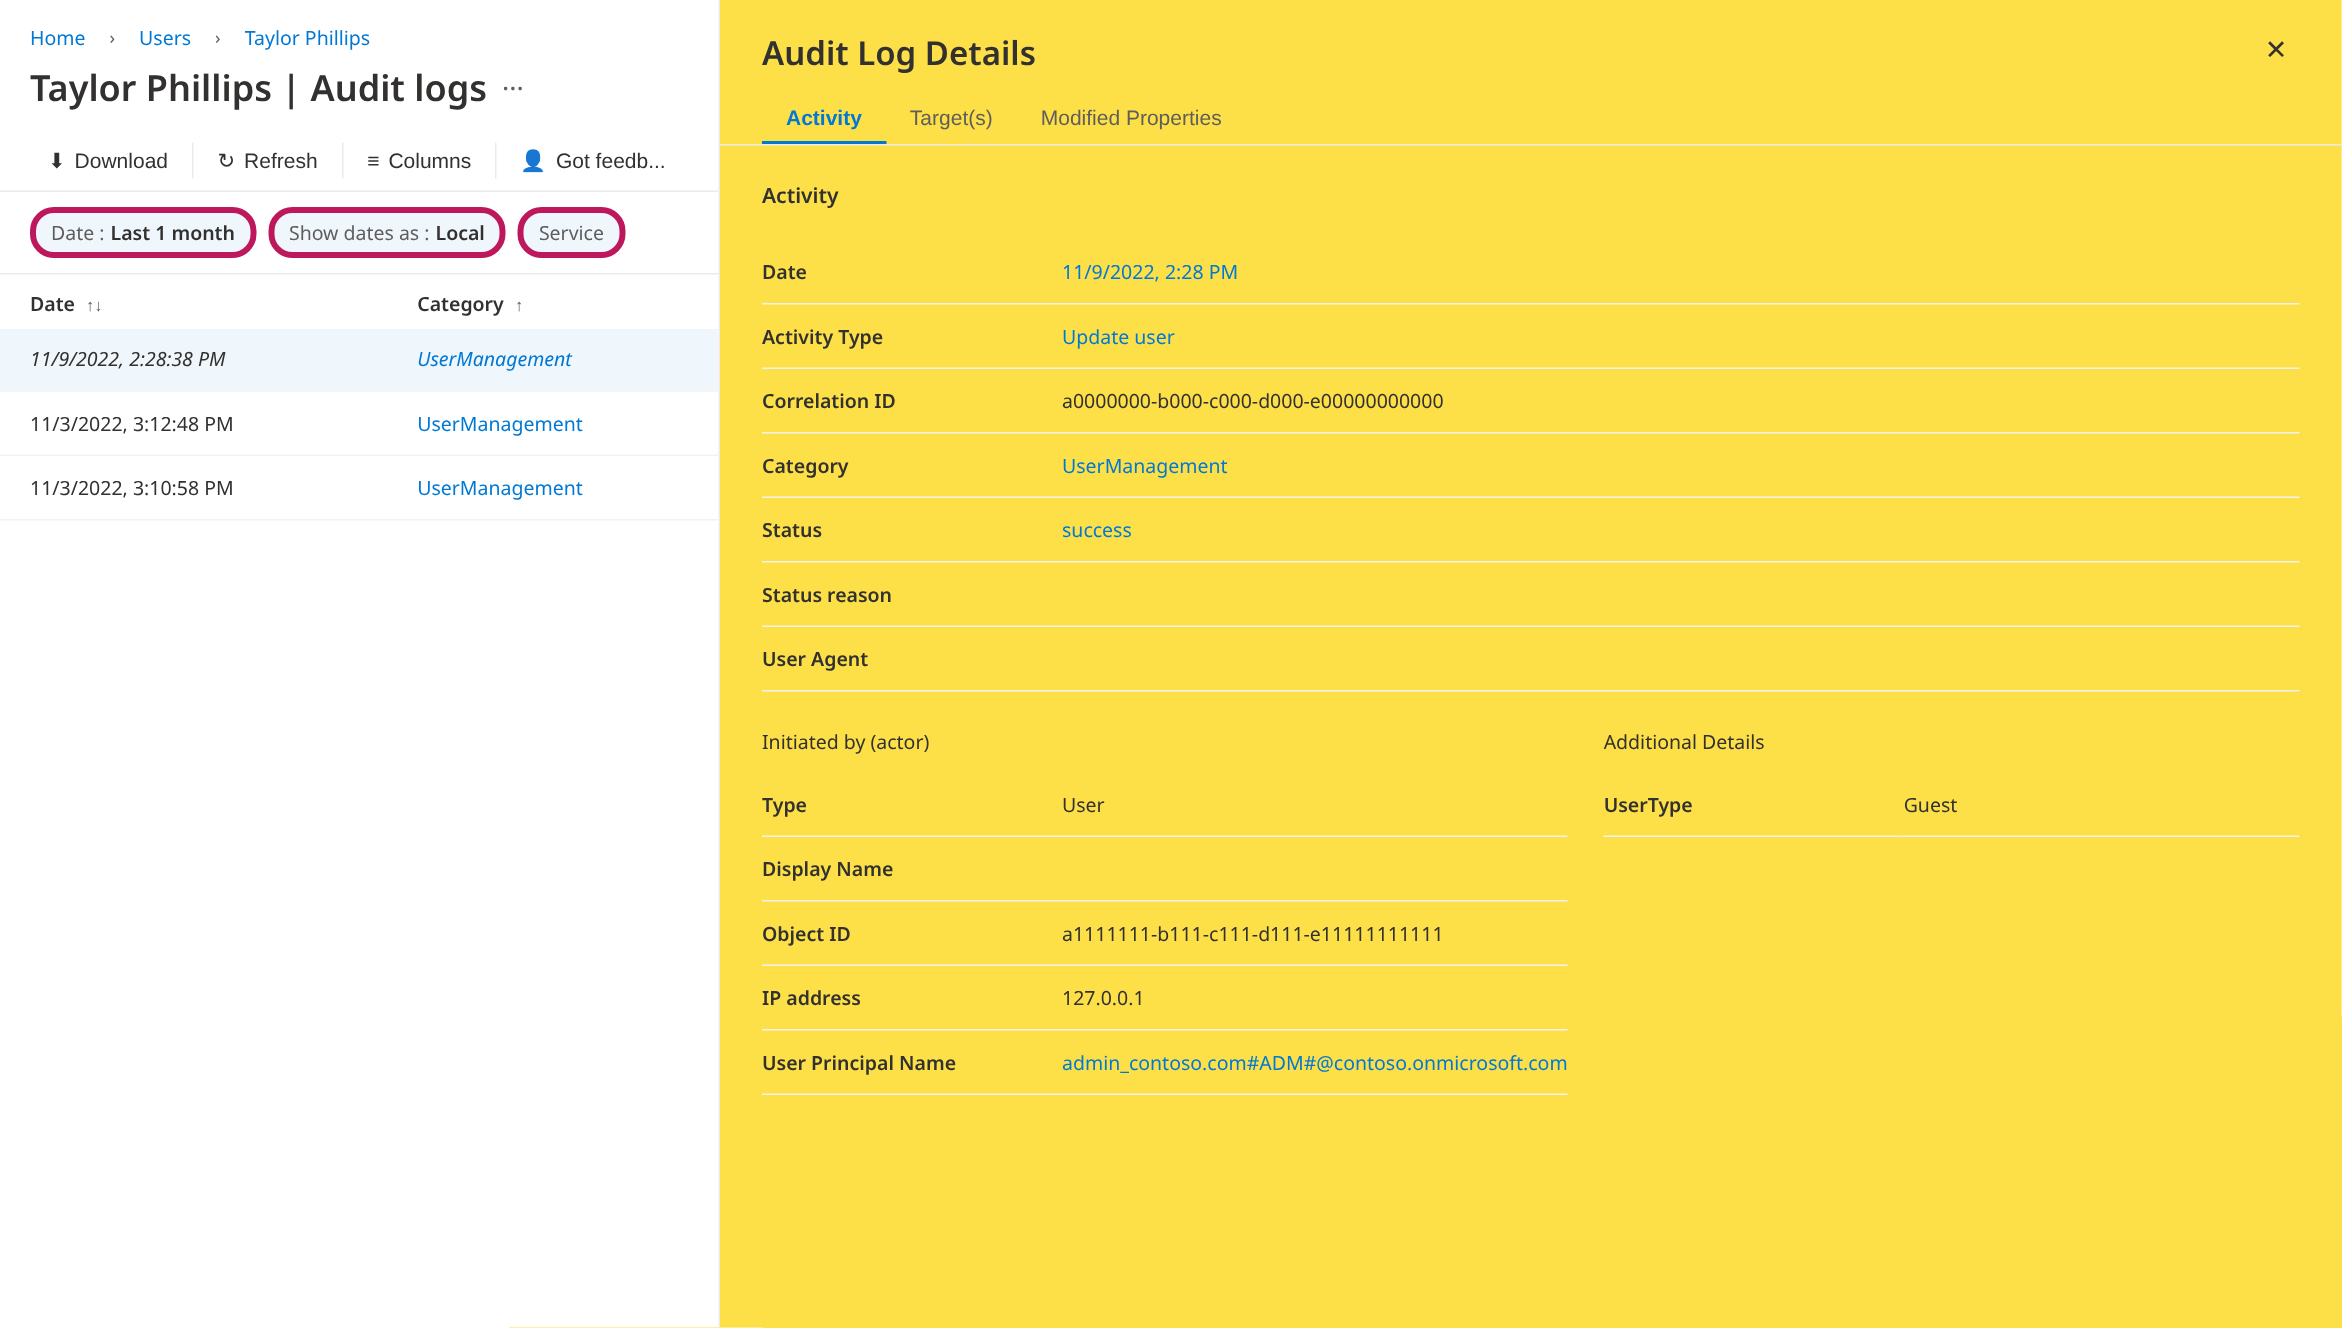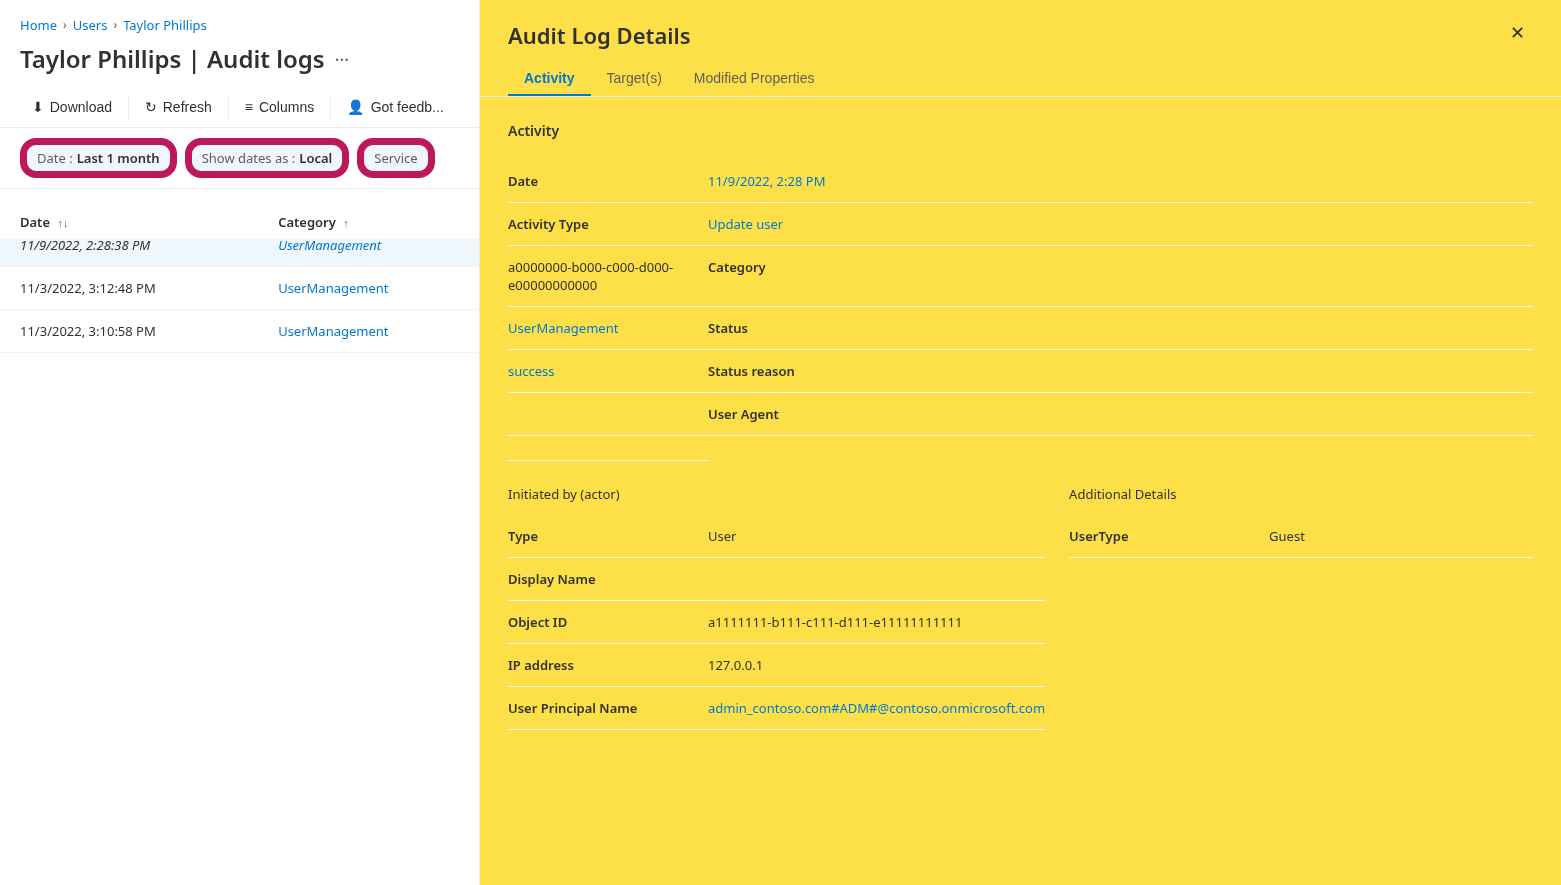--- a/index.html
+++ b/index.html
@@ -11,21 +11,21 @@
       flex-shrink: 0;
       border-right: 1px solid #edebe9;
       display: flex;
       flex-direction: column;
       padding: 0;
       overflow: hidden;
     }
     .breadcrumb {
       display: flex;
       align-items: flex-start;
-      gap: 6px;
+      gap: 16px;
       padding: 16px 20px 4px;
       font-size: 13px;
     }
     .breadcrumb a { color: #0078d4; text-decoration: none; }
     .breadcrumb-sep { color: #605e5c; font-size: 12px; }
     .page-title {
       padding: 4px 20px 12px;
       font-size: 24px;
       font-weight: 600;
       display: flex;
@@ -71,41 +71,41 @@
       gap: 8px;
       padding: 10px 20px;
       border-bottom: 1px solid #edebe9;
     }
     .filter-pill {
       display: flex;
       align-items: flex-start;
       gap: 4px;
       padding: 4px 10px;
       background: #eff6fc;
-      border: 7px solid #be185d;
+      border: 4px solid #be185d;
       border-radius: 16px;
       font-size: 13px;
       cursor: pointer;
       color: #323130;
     }
     .filter-pill .filter-label { color: #605e5c; }
     .filter-pill .filter-value { font-weight: 600; }
 
     .table-container { flex: 1; overflow-y: auto; }
     .table { width: 100%; border-collapse: collapse; }
     .table th {
       text-align: left;
       padding: 8px 20px;
       font-weight: 600;
       font-size: 13px;
       color: #323130;
       border-bottom: 1px solid #edebe9;
       background: #fff;
       position: sticky;
-      top: 16px;
+      top: 2px;
       z-index: 1;
     }
     .table th .sort-icon { font-size: 11px; color: #605e5c; margin-left: 4px; }
     .table td {
       padding: 12px 20px;
       font-size: 13px;
       border-bottom: 1px solid #f3f2f1;
     }
     .table tr { cursor: pointer; }
     .table tr.selected td { background: #eff6fc; font-style: italic; }
@@ -312,20 +312,21 @@
     <div class="section-title">Activity</div>
 
     <div class="detail-grid">
 
       <div class="detail-label">Date</div>
       <div class="detail-value link">11/9/2022, 2:28 PM</div>
 
       <div class="detail-label">Activity Type</div>
       <div class="detail-value link">Update user</div>
 
+      <div class="detail-label">Correlation ID</div>
       <div class="detail-value">a0000000-b000-c000-d000-e00000000000</div>
 
       <div class="detail-label">Category</div>
       <div class="detail-value link">UserManagement</div>
 
       <div class="detail-label">Status</div>
       <div class="detail-value link">success</div>
 
       <div class="detail-label">Status reason</div>
       <div class="detail-value"></div>

